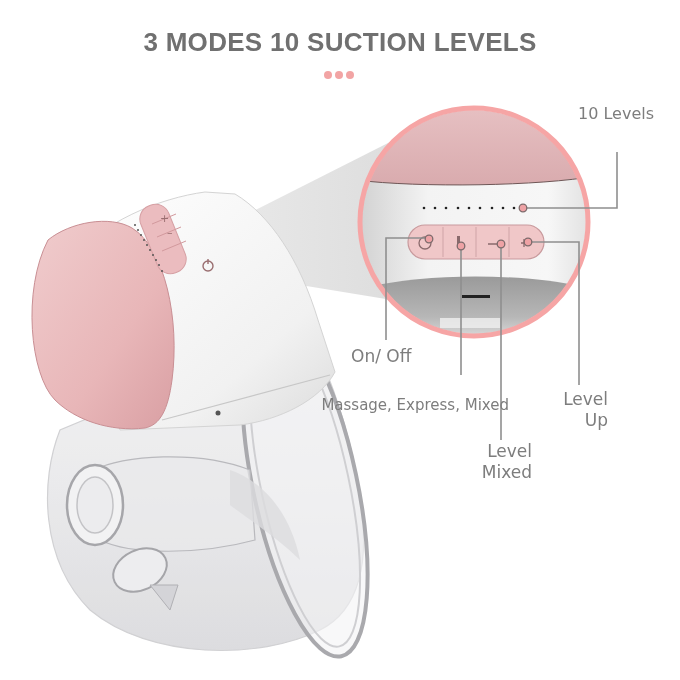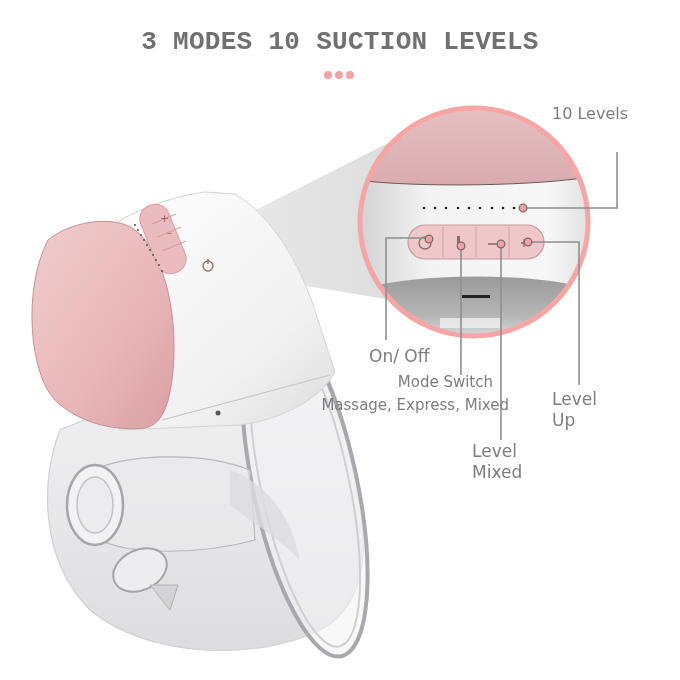--- a/index.html
+++ b/index.html
@@ -6,41 +6,41 @@
   #stage {
     position: relative;
     width: 680px; height: 680px;
     overflow: hidden;
     background: #ffffff;
     font-family: "DejaVu Sans", "Liberation Sans", sans-serif;
   }
   .title {
     position: absolute; left: 0; top: 27px; width: 680px;
     text-align: center;
-    font-family: Liberation Mono, monospace;
+    font-family: Liberation Sans, sans-serif;
     font-weight: bold; font-size: 26px; letter-spacing: 0.3px;
     color: #707070;
   }
   .title-dots {
     position: absolute; top: 71px; left: 324px;
     display: flex; gap: 3px;
   }
   .title-dots span {
     display: block; width: 8px; height: 8px; border-radius: 50%;
     background: #f2a4a4;
   }
   svg.art { position: absolute; left: 0; top: 0; }
   .label {
     position: absolute;
     color: #7d7d7d;
     font-size: 15px;
     line-height: 20px;
     white-space: nowrap;
   }
-  .label.center { text-align: left; }
+  .label.center { text-align: right; }
   .label.right { text-align: right; }
 </style>
 </head>
 <body>
 
 <div id="stage">
 
   <div class="title">3 MODES 10 SUCTION LEVELS</div>
   <div class="title-dots">
     <span></span>
@@ -189,27 +189,26 @@
 
     <g fill="#eea2a5" stroke="#7d6a6b" stroke-width="1.3">
       <circle cx="523" cy="208" r="3.8"></circle>
       <circle cx="429" cy="239" r="3.8"></circle>
       <circle cx="461" cy="246" r="3.8"></circle>
       <circle cx="501" cy="244" r="3.8"></circle>
       <circle cx="528" cy="242" r="3.8"></circle>
     </g>
   </svg>
 
-  <div class="label right" style="left:534px; top:104px; width:94px; font-size:16px;">
+  <div class="label right" style="left:560px; top:104px; width:94px; font-size:16px;">
     <div>10 Levels</div>
   </div>
 
-  <div class="label" style="left:369px; top:346px; font-size:17px;">On/ Off</div>
-
-  <div class="label right" style="left:330px; top:372px; width:163px;">Mode Switch</div>
+  <div class="label" style="left:351px; top:346px; font-size:17px;">On/ Off</div>
+
   <div class="label right" style="left:316px; top:395px; width:193px;">Massage, Express, Mixed</div>
 
   <div class="label center" style="left:472px; top:441px; width:60px; font-size:17px; line-height:21px;">
     <div>Level</div>
     <div>Mixed</div>
   </div>
 
   <div class="label center" style="left:552px; top:389px; width:56px; font-size:17px; line-height:21px;">
     <div>Level</div>
     <div>Up</div>

